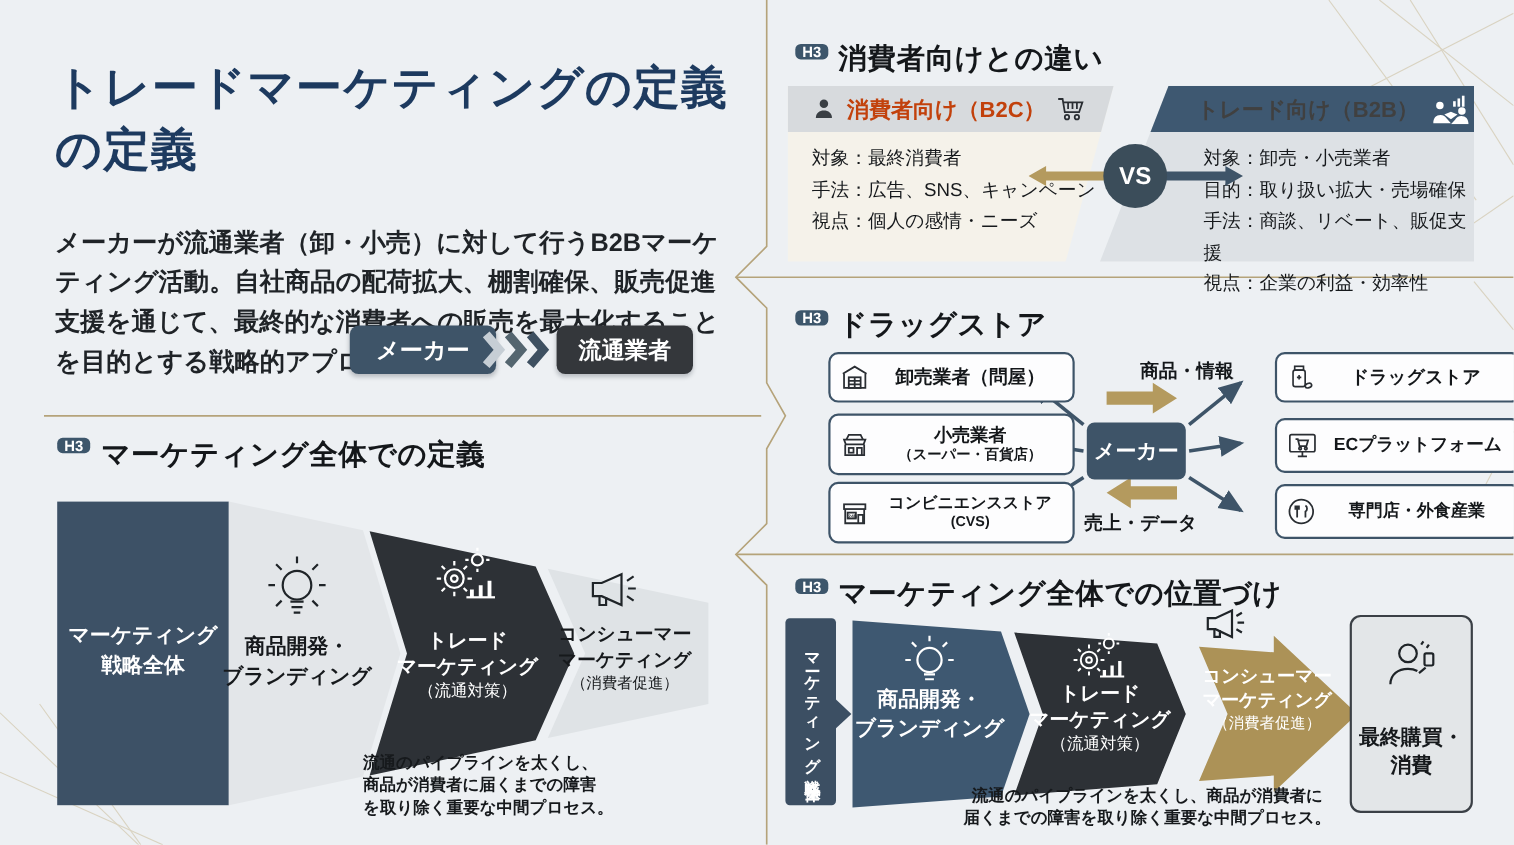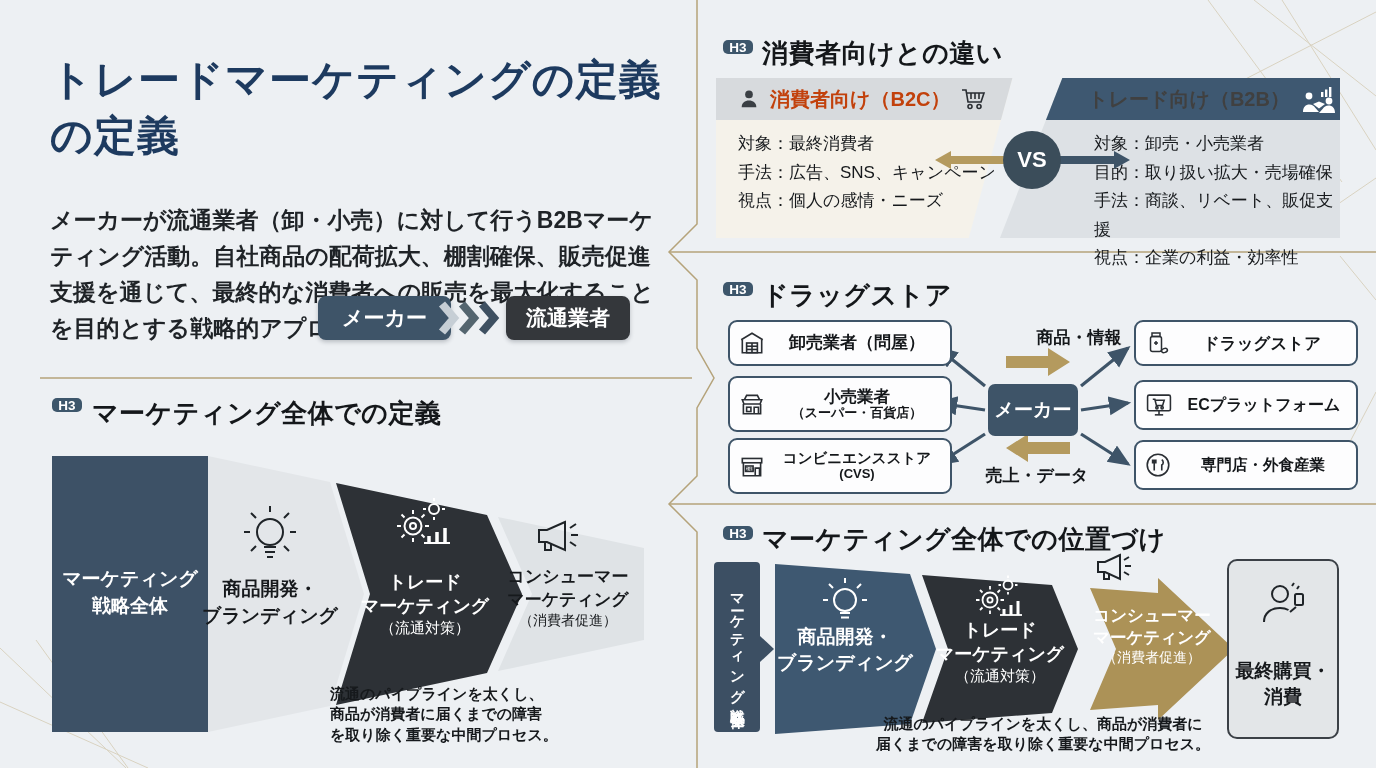--- a/index.html
+++ b/index.html
@@ -34,21 +34,21 @@
   .b2c-head{background:#d7dadd;}
   .b2b-head{background:#3e5871;}
   .head-row{position:absolute;top:0;height:42px;display:flex;align-items:center;gap:10px;}
   .head-title{font-size:20px;font-weight:800;}
   .items{position:absolute;font-size:17px;font-weight:400;line-height:28.5px;color:#16191c;}
   .vs-circle{left:1003px;top:131px;width:58px;height:58px;border-radius:50%;background:#3b4d5a;
              color:#fff;display:flex;align-items:center;justify-content:center;
              font-size:22px;font-weight:800;z-index:4;}
   
   .pbox{background:#fdfdfe;border:2px solid #3e5468;border-radius:9px;display:flex;
-        align-items:center;gap:6px;padding:0 8px;z-index:3;}
+        align-items:center;gap:6px;padding:0 8px;z-index:3;margin-left:25px;}
   .pbox .lbl{flex:1;text-align:center;font-weight:700;color:#14171a;line-height:1.15;}
   .pbox .sub{font-weight:700;}
   .center-box{left:988px;top:384px;width:90px;height:52px;background:#3e5468;border-radius:7px;
               color:#fff;display:flex;align-items:center;justify-content:center;
               font-size:19px;font-weight:700;z-index:3;}
   .flow-lab{z-index:3;font-size:17px;font-weight:800;color:#14171a;text-align:center;}
   
   .vbar-label{left:716px;top:566px;width:42px;height:158px;writing-mode:vertical-rl;
               text-orientation:mixed;color:#fff;font-size:14.5px;font-weight:700;letter-spacing:2px;
               display:flex;align-items:center;justify-content:center;z-index:3;}

